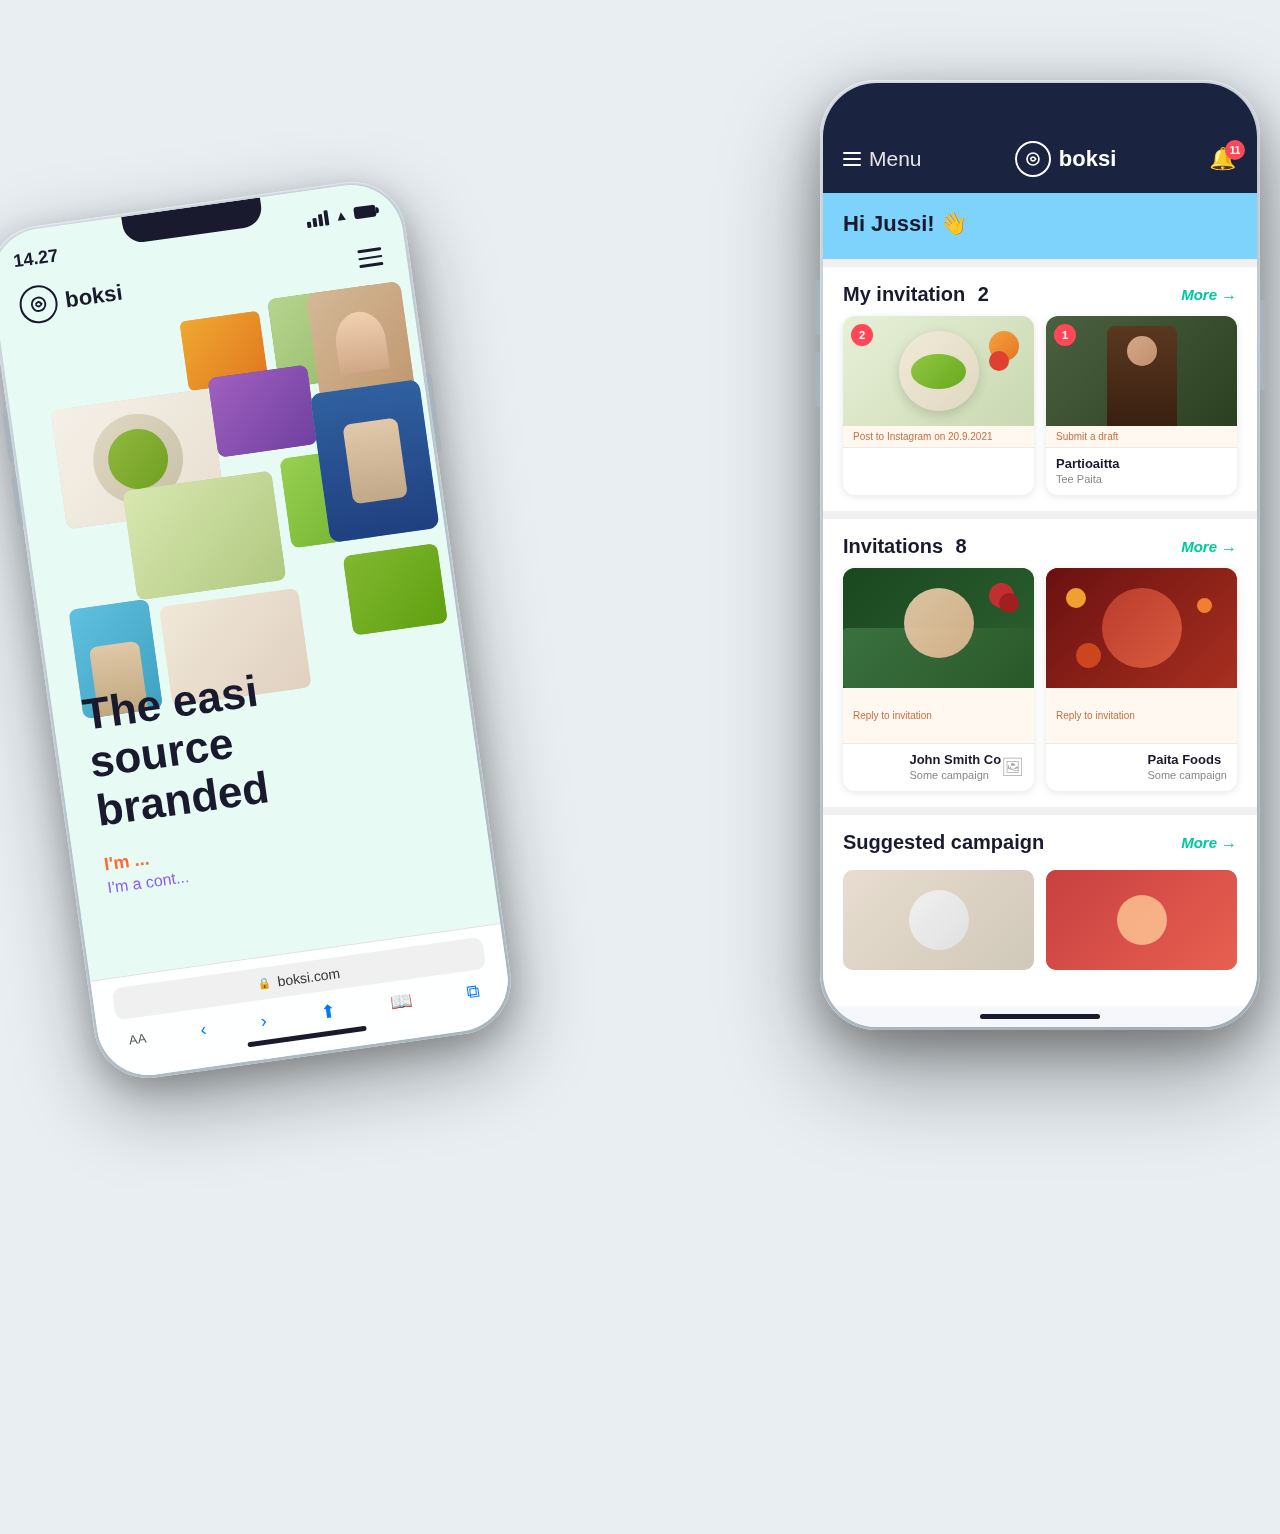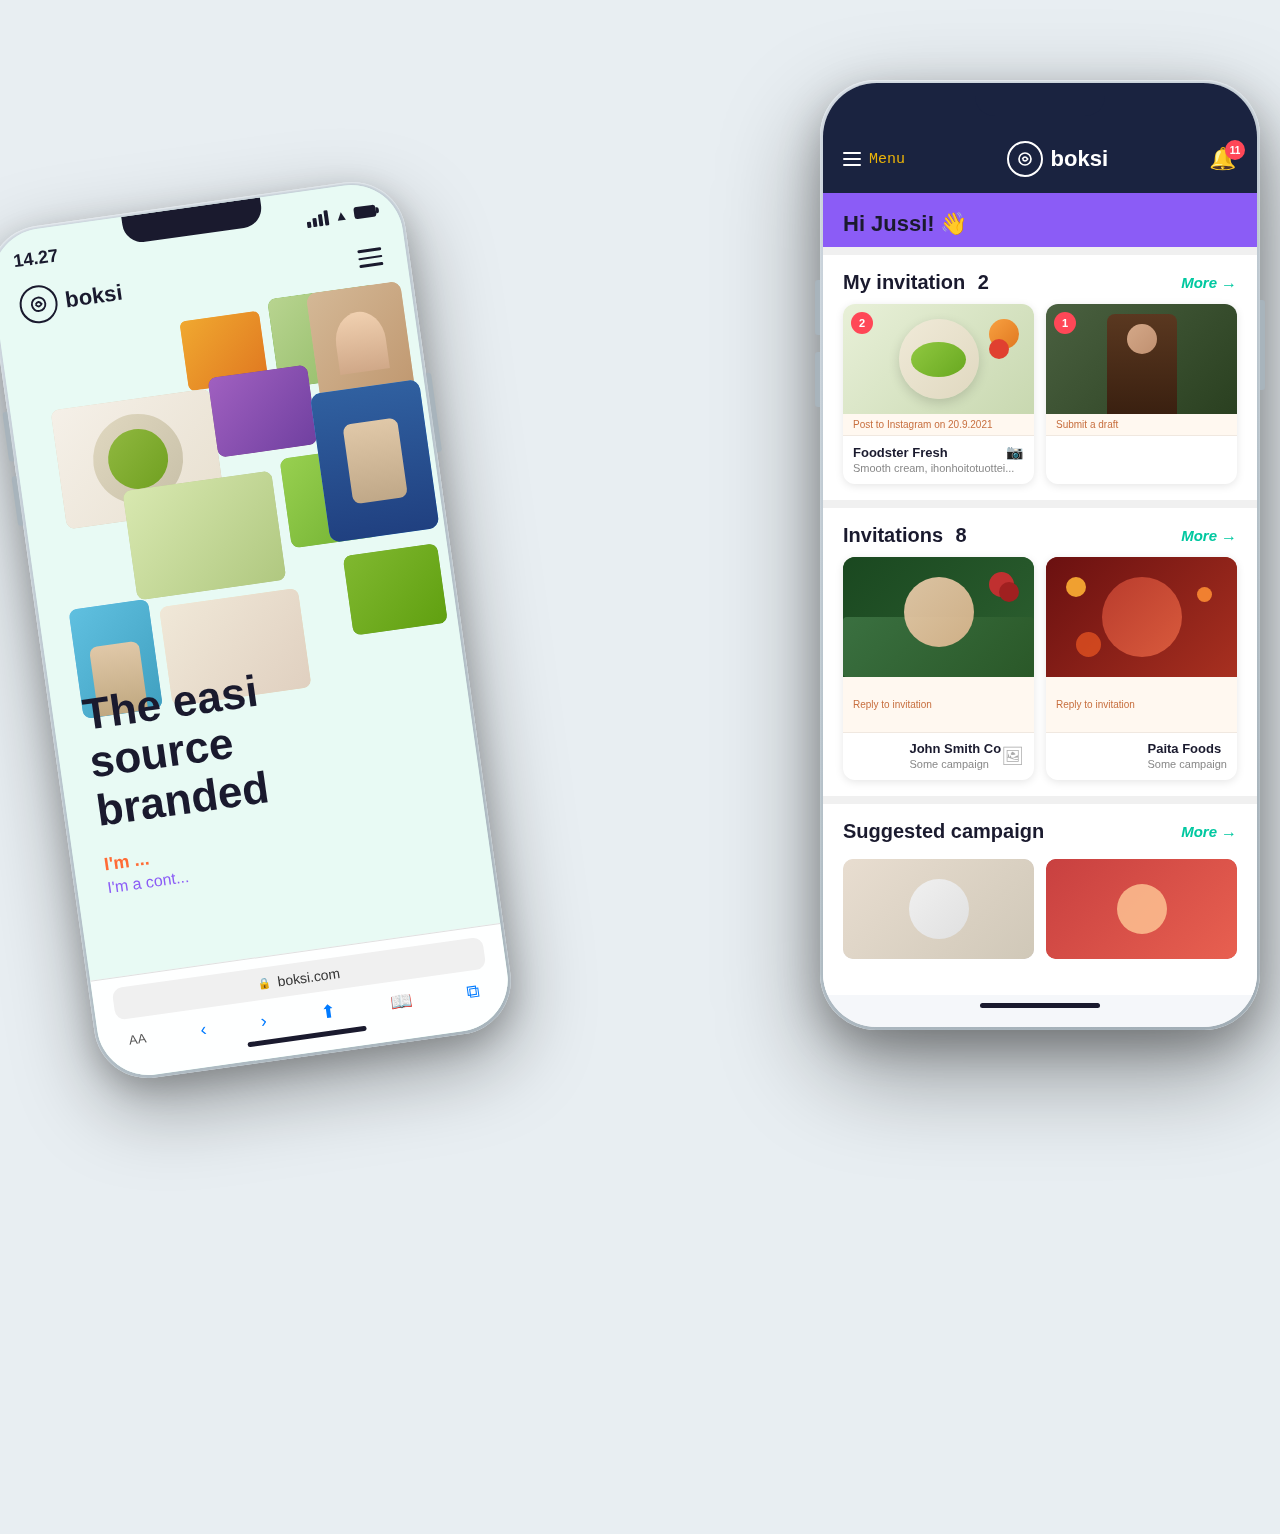--- a/index.html
+++ b/index.html
@@ -370,24 +370,23 @@
       gap: 4px;
     }
     .menu-lines span {
       display: block;
       width: 18px;
       height: 2px;
       background: white;
       border-radius: 1px;
     }
     .menu-label {
-      font-size: 15px;
-      color: #eab308;
+      font-size: 21px;
+      color: #e5e5e5;
       font-weight: 500;
-      font-family: Liberation Mono, monospace;
     }
     .right-logo {
       display: flex;
       align-items: center;
       gap: 8px;
     }
     .right-logo-icon {
       width: 36px;
       height: 36px;
       border-radius: 50%;
@@ -431,22 +430,22 @@
     
     .right-content {
       flex: 1;
       overflow-y: auto;
       background: #f5f7fa;
       scrollbar-width: none;
     }
     .right-content::-webkit-scrollbar { display: none; }
 
     .greeting-section {
-      padding: 18px 20px 10px;
-      background: #8b5cf6;
+      padding: 18px 20px 22px;
+      background: #7dd3fc;
     }
     .greeting-text {
       font-size: 22px;
       font-weight: 700;
       color: #1a1a2e;
     }
 
     .section-header {
       display: flex;
       justify-content: space-between;
@@ -835,41 +834,40 @@
                     <div style="width:80px;height:80px;border-radius:50%;background:linear-gradient(135deg,#f0ead8,#e0d8c0);display:flex;align-items:center;justify-content:center;box-shadow:0 4px 12px rgba(0,0,0,0.15);">
                       <div style="width:55px;height:35px;border-radius:50%;background:linear-gradient(135deg,#90c840,#68a820);"></div>
                     </div>
                   </div>
                   <div style="position:absolute;top:15px;right:15px;width:30px;height:30px;border-radius:50%;background:linear-gradient(135deg,#f8a040,#e07820);"></div>
                   <div style="position:absolute;top:35px;right:25px;width:20px;height:20px;border-radius:50%;background:#e04030;"></div>
                 </div>
                 <div class="card-status-bar">
                   <div class="card-status-text">Post to Instagram on 20.9.2021</div>
                 </div>
-                <div class="card-body">
-                  <div class="card-brand">
-                    <span>Foodster Fresh</span>
-                    <span class="instagram-icon">📷</span>
-                  </div>
-                  <div class="card-subtitle">Smooth cream, ihonhoitotuottei...</div>
-                </div>
               </div>
 
               <div class="campaign-card">
                 <div class="campaign-img-fashion">
                   <div class="card-badge">1</div>
 
                   <div style="position:absolute;inset:0;display:flex;align-items:flex-end;justify-content:center;overflow:hidden;">
                     <div style="width:70px;height:100px;background:linear-gradient(180deg,#5a3820,#3a2010);border-radius:8px 8px 0 0;position:relative;">
                       <div style="position:absolute;top:10px;left:50%;transform:translateX(-50%);width:30px;height:30px;background:linear-gradient(135deg,#d4a888,#c09070);border-radius:50%;"></div>
                     </div>
                   </div>
                 </div>
                 <div class="card-status-bar">
                   <div class="card-status-text">Submit a draft</div>
+                </div>
+                <div class="card-body">
+                  <div class="card-brand">
+                    <span>Partioaitta</span>
+                  </div>
+                  <div class="card-subtitle">Tee Paita</div>
                 </div>
               </div>
             </div>
           </div>
 
           <div style="height:8px;background:#f0f0f0;"></div>
 
           <div>
             <div class="section-header">
               <div>

